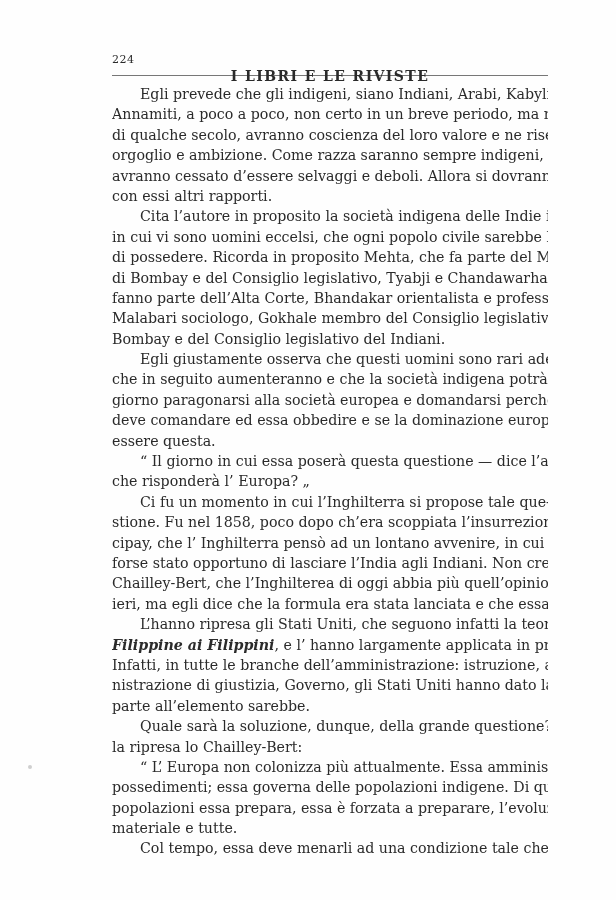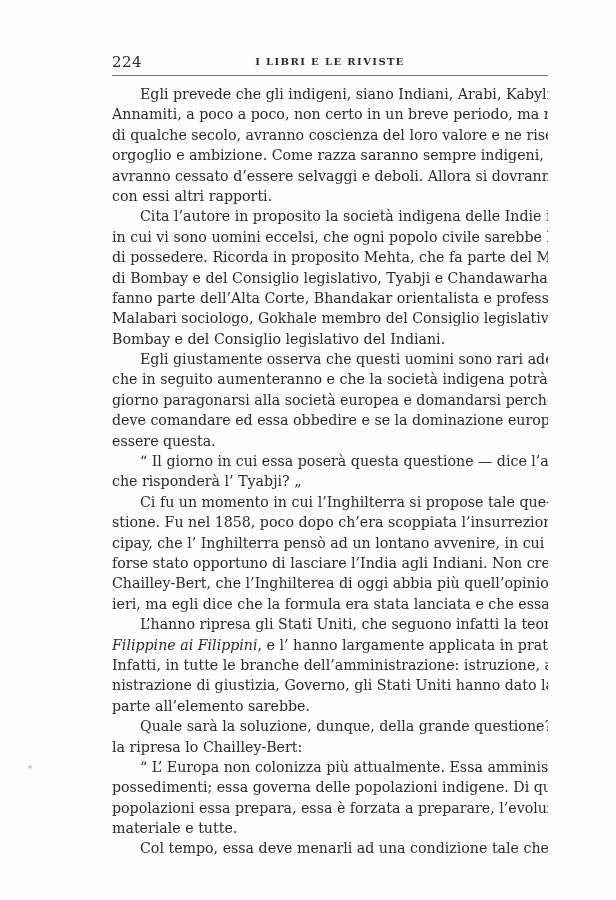--- a/index.html
+++ b/index.html
@@ -15,26 +15,26 @@
     left: 112px; top: 50px;
     width: 436px;
   }
   .running-head {
     position: relative;
     height: 22px;
     font-size: 14px;
   }
   .page-number {
     position: absolute; left: 0; top: 3px;
-    font-size: 15px; letter-spacing: 0.5px;
+    font-size: 11px; letter-spacing: 0.5px;
   }
   .running-title {
-    position: absolute; left: 0; right: 0; top: 6px;
+    position: absolute; left: 0; right: 0; top: 18px;
     text-align: center;
-    font-size: 10px; letter-spacing: 1.4px; font-weight: bold;
+    font-size: 14px; letter-spacing: 1.4px; font-weight: bold;
     text-transform: uppercase;
   }
   .head-rule {
     margin-top: 3px;
     height: 0; border-top: 1px solid #777;
   }
   .body {
     margin-top: 8px;
     font-size: 14.2px;
     line-height: 20.4px;
@@ -43,21 +43,21 @@
   .line {
     display: block;
     height: 20.4px;
     white-space: nowrap;
     text-align-last: justify;
     text-align: justify;
     overflow: hidden;
   }
   .line.indent { padding-left: 28px; }
   .line.last { text-align-last: left; }
-  .line em { font-style: italic; font-weight: normal; }
+  .line em { font-style: italic; font-weight: bold; }
   .margin-mark {
     position: absolute; left: 28px; top: 765px;
     width: 4px; height: 4px; border-radius: 2px;
     background: #cfcfcf;
   }
 </style>
 </head>
 <body>
 
 <div class="page">
@@ -79,21 +79,21 @@
       <span class="line">di Bombay e del Consiglio legislativo, Tyabji e Chandawarhar che</span>
       <span class="line">fanno parte dell’Alta Corte, Bhandakar orientalista e professore;</span>
       <span class="line">Malabari sociologo, Gokhale membro del Consiglio legislativo di</span>
       <span class="line last">Bombay e del Consiglio legislativo del Indiani.</span>
       <span class="line indent">Egli giustamente osserva che questi uomini sono rari adesso, ma</span>
       <span class="line">che in seguito aumenteranno e che la società indigena potrà un</span>
       <span class="line">giorno paragonarsi alla società europea e domandarsi perchè questa</span>
       <span class="line">deve comandare ed essa obbedire e se la dominazione europea dovrà</span>
       <span class="line last">essere questa.</span>
       <span class="line indent">“ Il giorno in cui essa poserà questa questione — dice l’autore —</span>
-      <span class="line last">che risponderà l’ Tyabji? „</span>
+      <span class="line last">che risponderà l’ Europa? „</span>
       <span class="line indent">Ci fu un momento in cui l’Inghilterra si propose tale que-</span>
       <span class="line">stione. Fu nel 1858, poco dopo ch’era scoppiata l’insurrezione dei</span>
       <span class="line">cipay, che l’ Inghilterra pensò ad un lontano avvenire, in cui sarebbe</span>
       <span class="line">forse stato opportuno di lasciare l’India agli Indiani. Non crede, lo</span>
       <span class="line">Chailley-Bert, che l’Inghilterea di oggi abbia più quell’opinione di</span>
       <span class="line">ieri, ma egli dice che la formula era stata lanciata e che essa è stata</span>
       <span class="line indent">L’hanno ripresa gli Stati Uniti, che seguono infatti la teoria le</span>
       <span class="line"><em>Filippine ai Filippini</em><span>, e l’ hanno largamente applicata in pratica.</span></span>
       <span class="line">Infatti, in tutte le branche dell’amministrazione: istruzione, ammi-</span>
       <span class="line">nistrazione di giustizia, Governo, gli Stati Uniti hanno dato larga</span>

